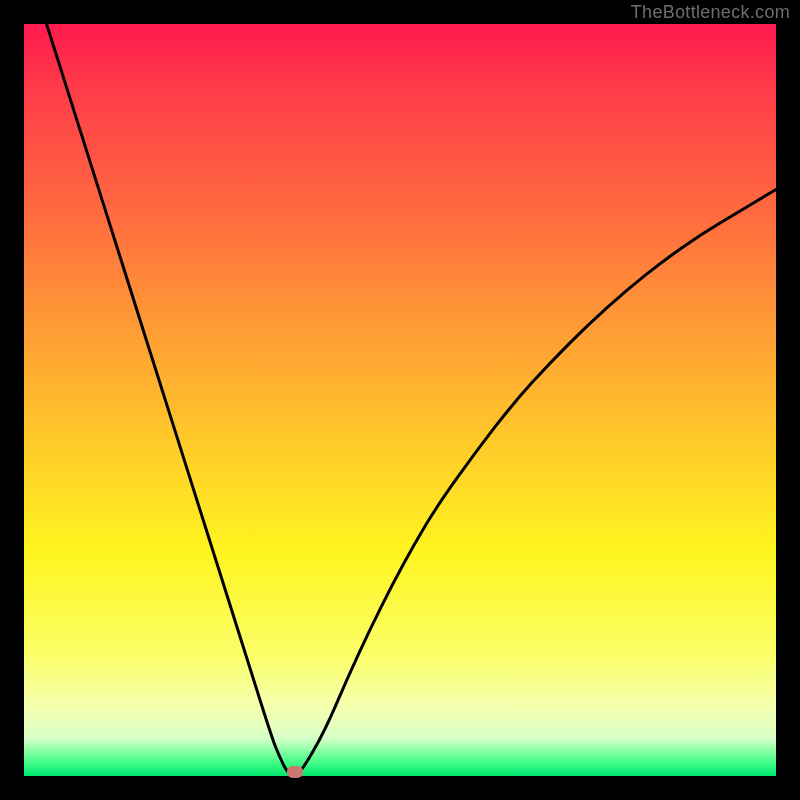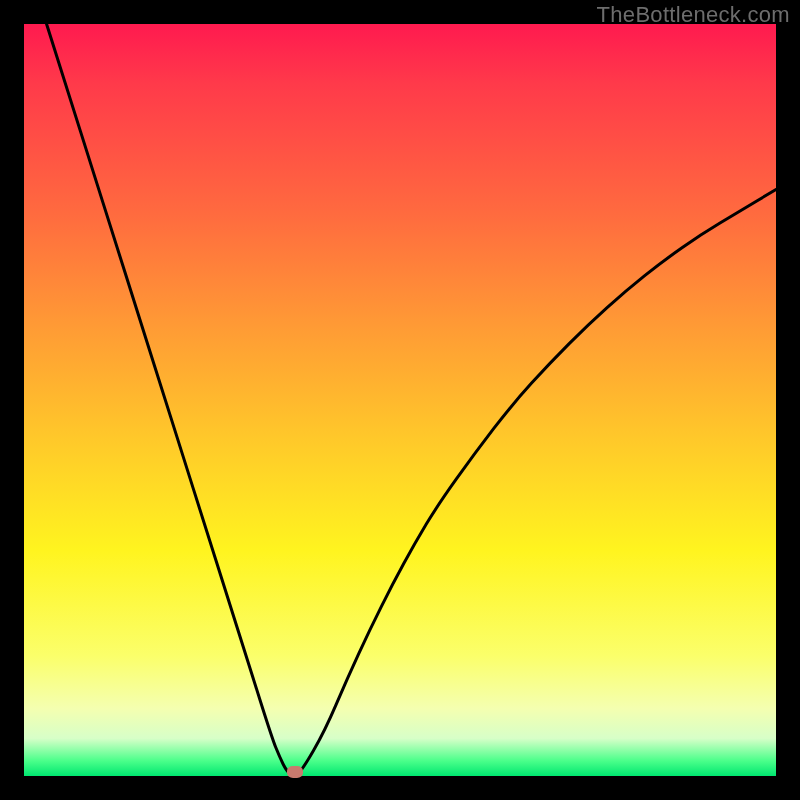--- a/index.html
+++ b/index.html
@@ -37,21 +37,21 @@
       #d7ffc8 95%,
       #4aff8a 98%,
       #00e670 100%
     );
   }
   .watermark {
     position: absolute;
     top: 2px;
     right: 10px;
     color: #6d6d6d;
-    font-size: 22px;
+    font-size: 18px;
     font-weight: 500;
     letter-spacing: 0.3px;
     user-select: none;
   }
   svg.curve {
     position: absolute;
     left: 0;
     top: 0;
     width: 752px;
     height: 752px;

